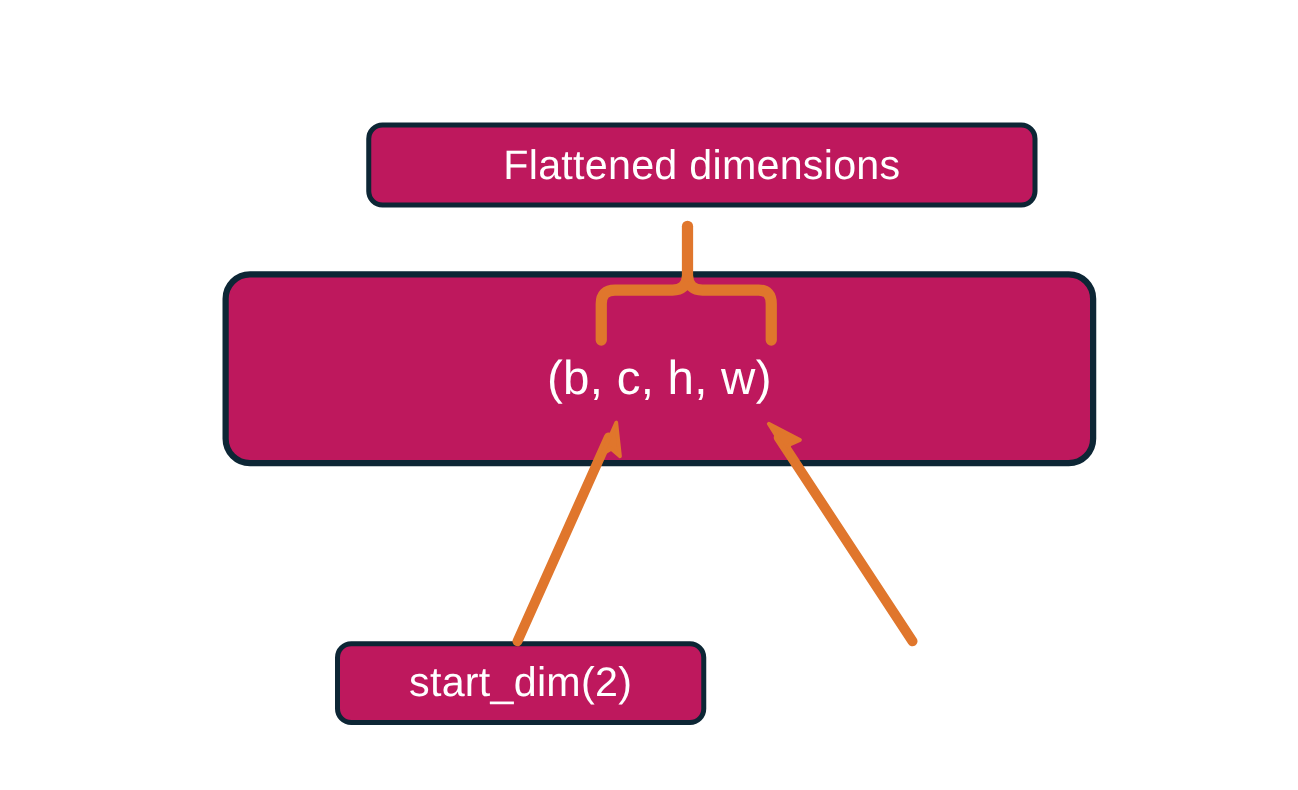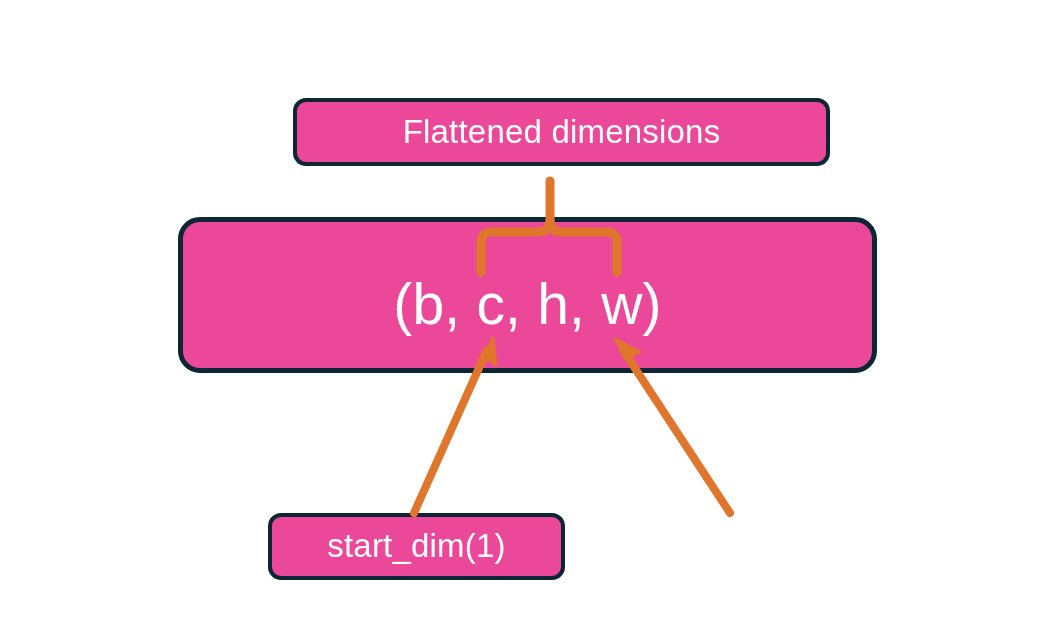--- a/index.html
+++ b/index.html
@@ -13,21 +13,21 @@
   #canvas {
     position: relative;
     width: 1038px;
     height: 632px;
     background: #ffffff;
     overflow: hidden;
   }
   .node {
     position: absolute;
     box-sizing: border-box;
-    background: #ec4899;
+    background: #be185d;
     border: 4px solid #0d2635;
     border-radius: 14px;
     display: flex;
     align-items: center;
     justify-content: center;
     color: #ffffff;
     font-family: "Liberation Sans", sans-serif;
     font-weight: 400;
     letter-spacing: 0.2px;
     text-align: center;
@@ -44,21 +44,21 @@
   }
   #node-shape {
     left: 178px;
     top: 217px;
     width: 699px;
     height: 156px;
     border-radius: 22px;
     border-width: 5px;
   }
   #node-shape .shape-label {
-    font-size: 57px;
+    font-size: 38px;
     margin-top: 18px;
   }
   #node-start {
     left: 268px;
     top: 513px;
     width: 297px;
     height: 67px;
     font-size: 33px;
     border-radius: 13px;
   }
@@ -86,21 +86,21 @@
 
   <div class="node" id="node-flattened">
     <span class="node-label">Flattened dimensions</span>
   </div>
 
   <div class="node" id="node-shape">
     <span class="shape-label">(b, c, h, w)</span>
   </div>
 
   <div class="node" id="node-start">
-    <span class="node-label">start_dim(1)</span>
+    <span class="node-label">start_dim(2)</span>
   </div>
 
 
   <svg id="overlay" viewBox="0 0 1038 632">
     <g fill="none" stroke="#e0762c" stroke-width="9" stroke-linecap="round" stroke-linejoin="round">
       <path d="M 481 272 L 481 243 Q 481 232 492 232 L 538 232 Q 549 232 550 221 Q 551 232 562 232 L 607 232 Q 617 232 617 243 L 617 272"></path>
       <path d="M 550 221 L 550 181"></path>
     </g>
 
     <g stroke="#e0762c" stroke-width="8" stroke-linecap="round" fill="#e0762c">

